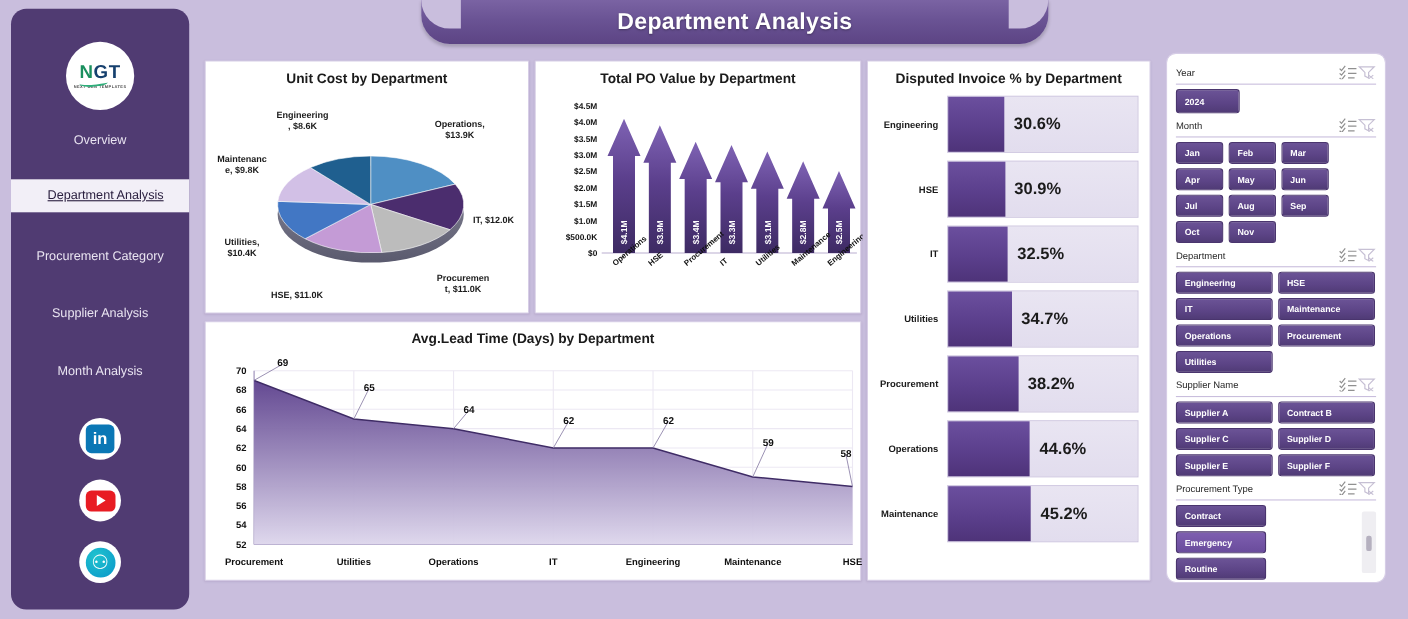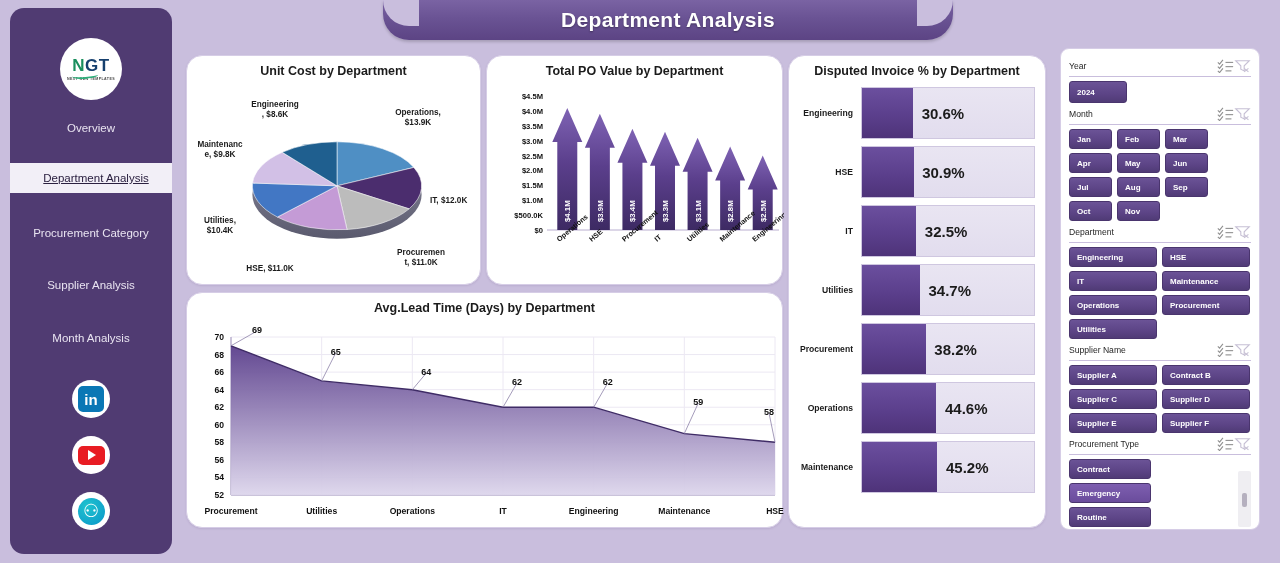--- a/index.html
+++ b/index.html
@@ -115,21 +115,21 @@
     position:absolute; top:0; width:36px;height:26px;
     background:#c9bedd;
   }
   .header-wingL { left:383px; border-radius: 0 0 0 30px; }
   .header-wingR { left:917px; border-radius: 0 0 30px 0; }
   
   .card {
     position: absolute;
     background: #ffffff;
     border: 1px solid #d6cde6;
-    border-radius: 16px;
+    border-radius: 1px;
     box-shadow: 0 1px 2px rgba(80,59,114,.12);
   }
   .card-title {
     text-align: center; font-size: 12.5px; font-weight: bold;
     color: #1b1b1b; padding-top: 8px;
     font-family: "Liberation Sans", sans-serif;
   }
   
   #pie-card { left: 186px; top: 55px; width: 295px; height: 230px; }
   .pie-stage { position:relative; width: 100%; height: 190px; }
@@ -209,21 +209,21 @@
     padding: 0 7px; height: 20px;
     border: 1px solid #4a356e;
     cursor: pointer;
     white-space: nowrap;
   }
   .chip.w-year { min-width: 58px; height: 22px; }
   .chip.w-month { width: 43px; justify-content:flex-start; }
   .chip.w-half { width: 88px; }
   .chip.w-ptype { width: 82px; }
   .chip.emergency { background: linear-gradient(180deg,#7e5fb0 0%,#6a4c9c 100%); }
-  .ptype-wrap { display:flex; align-items:flex-end; }
+  .ptype-wrap { display:flex; align-items:center; }
   .ptype-chips { flex:1; display:flex; flex-wrap:wrap; gap:4px 5px; }
   .vscroll {
     width: 13px; height: 56px; background:#efeef2;
     border-radius: 2px; position:relative; margin-left: 4px;
   }
   .vthumb {
     position:absolute; left: 4px; top: 22px;
     width: 5px; height: 14px; background:#b5b0bf; border-radius:2px;
   }
 </style>

